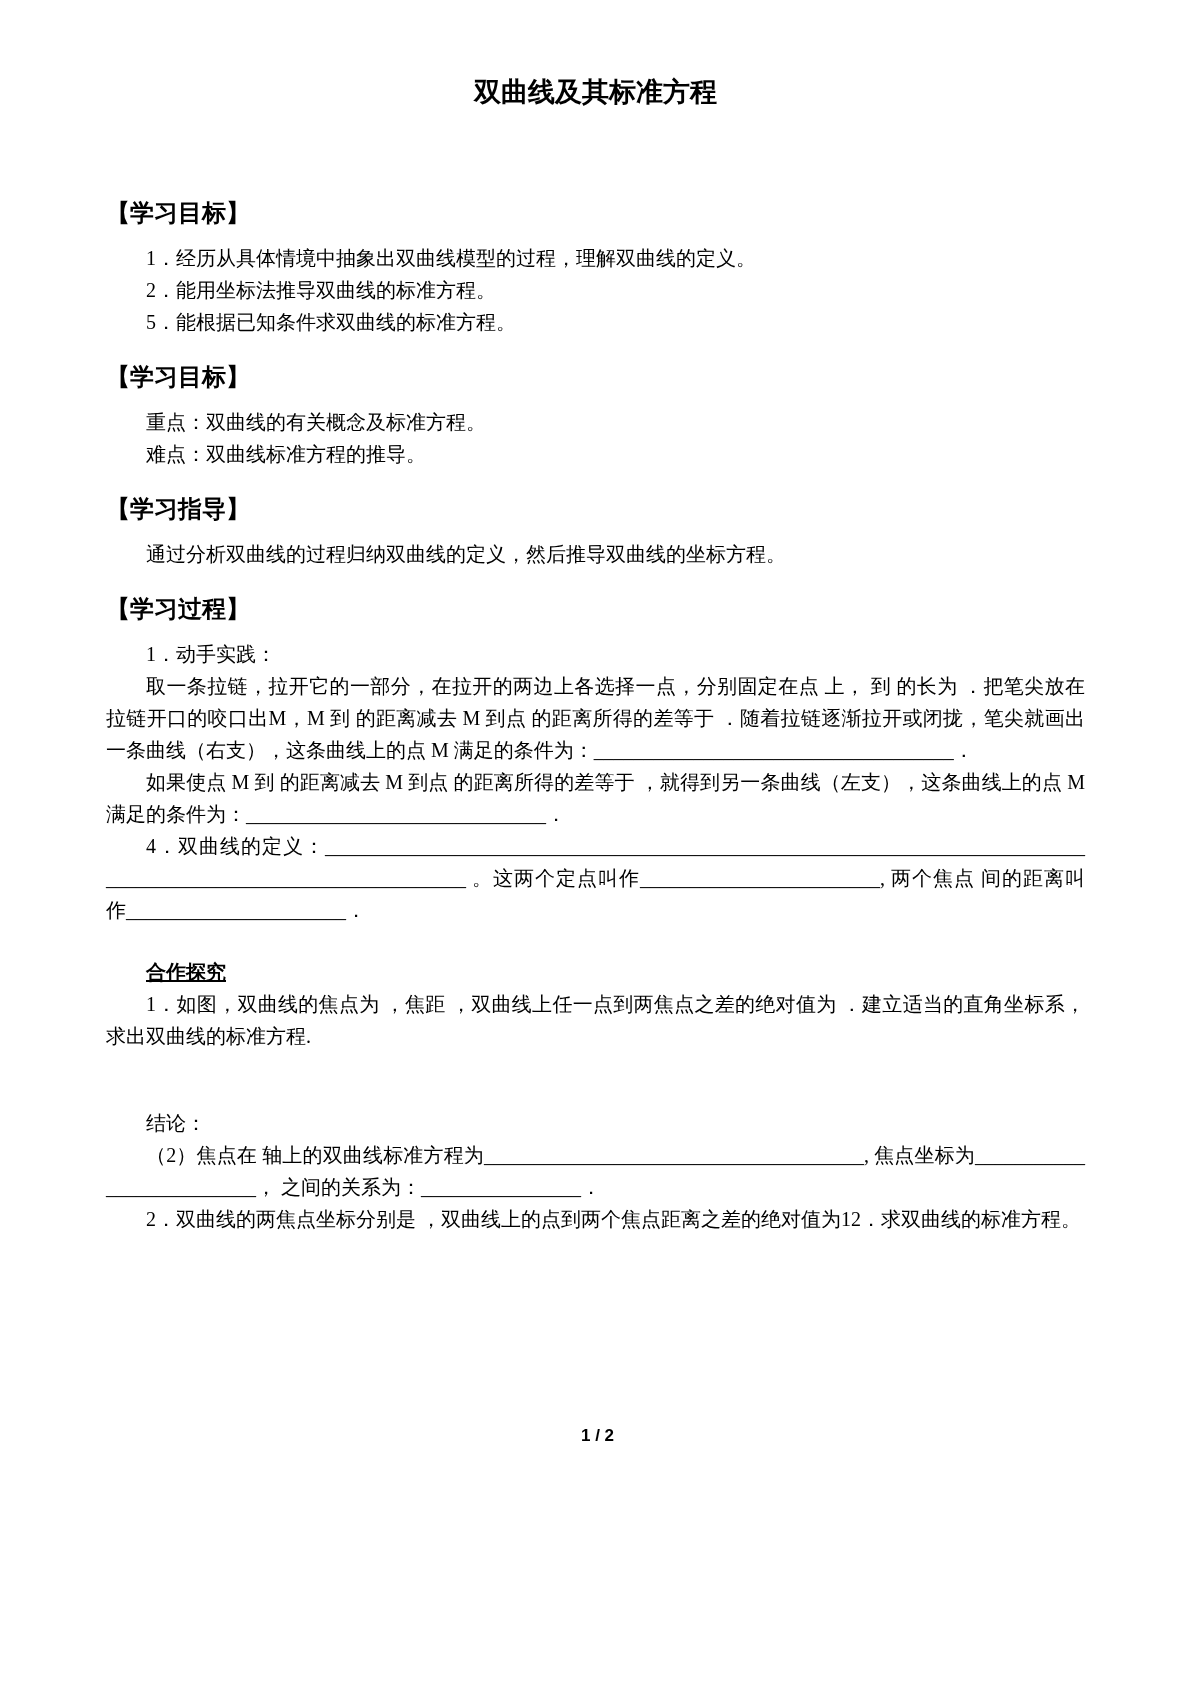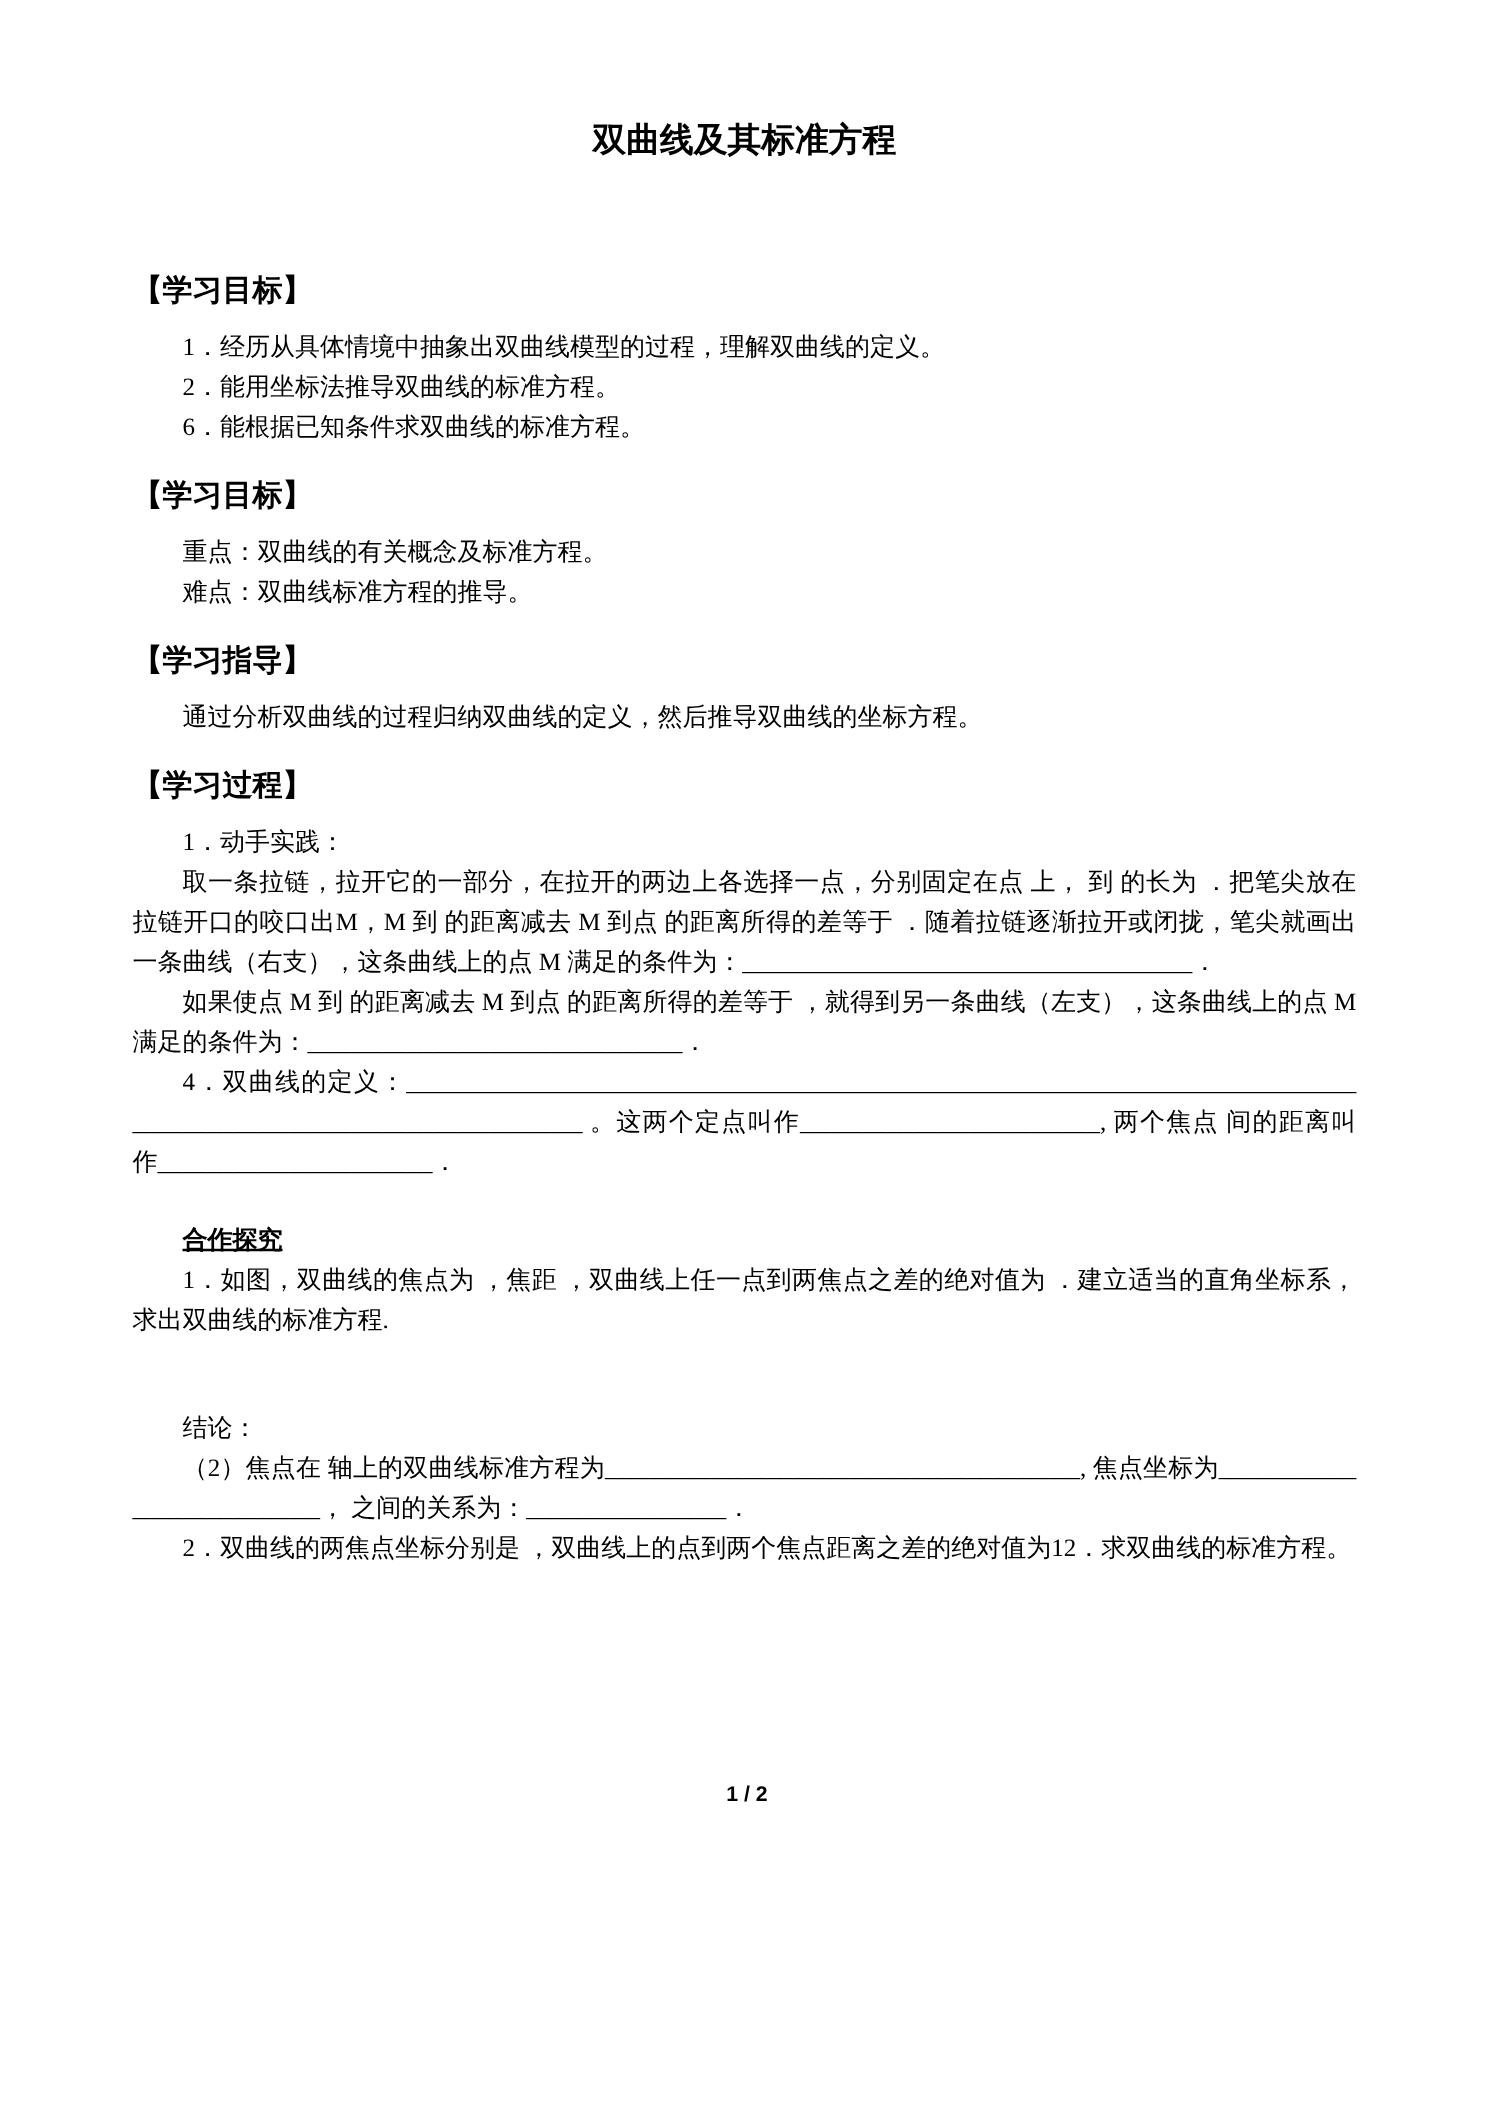--- a/index.html
+++ b/index.html
@@ -10,21 +10,21 @@
   .page {
     position: relative;
     width: 1191px;
     height: 1684px;
     background: #ffffff;
     color: #000000;
     font-family: "Liberation Serif", "DejaVu Serif", serif;
     overflow: hidden;
   }
   .content {
-    padding: 96px 106px 0 106px;
+    padding: 76px 106px 0 106px;
   }
   .title {
     font-size: 27px;
     line-height: 32px;
     font-weight: 700;
     text-align: center;
     margin: 0;
   }
   h2.sec {
     font-size: 24px;
@@ -71,21 +71,21 @@
 
 <div class="page">
   <div class="content">
 
     <h1 class="title">双曲线及其标准方程</h1>
 
     <section class="sec-first">
       <h2 class="sec">【学习目标】</h2>
       <p class="body">1．经历从具体情境中抽象出双曲线模型的过程，理解双曲线的定义。</p>
       <p class="body">2．能用坐标法推导双曲线的标准方程。</p>
-      <p class="body">6．能根据已知条件求双曲线的标准方程。</p>
+      <p class="body">5．能根据已知条件求双曲线的标准方程。</p>
     </section>
 
     <section>
       <h2 class="sec">【学习目标】</h2>
       <p class="body">重点：双曲线的有关概念及标准方程。</p>
       <p class="body">难点：双曲线标准方程的推导。</p>
     </section>
 
     <section>
       <h2 class="sec">【学习指导】</h2>

